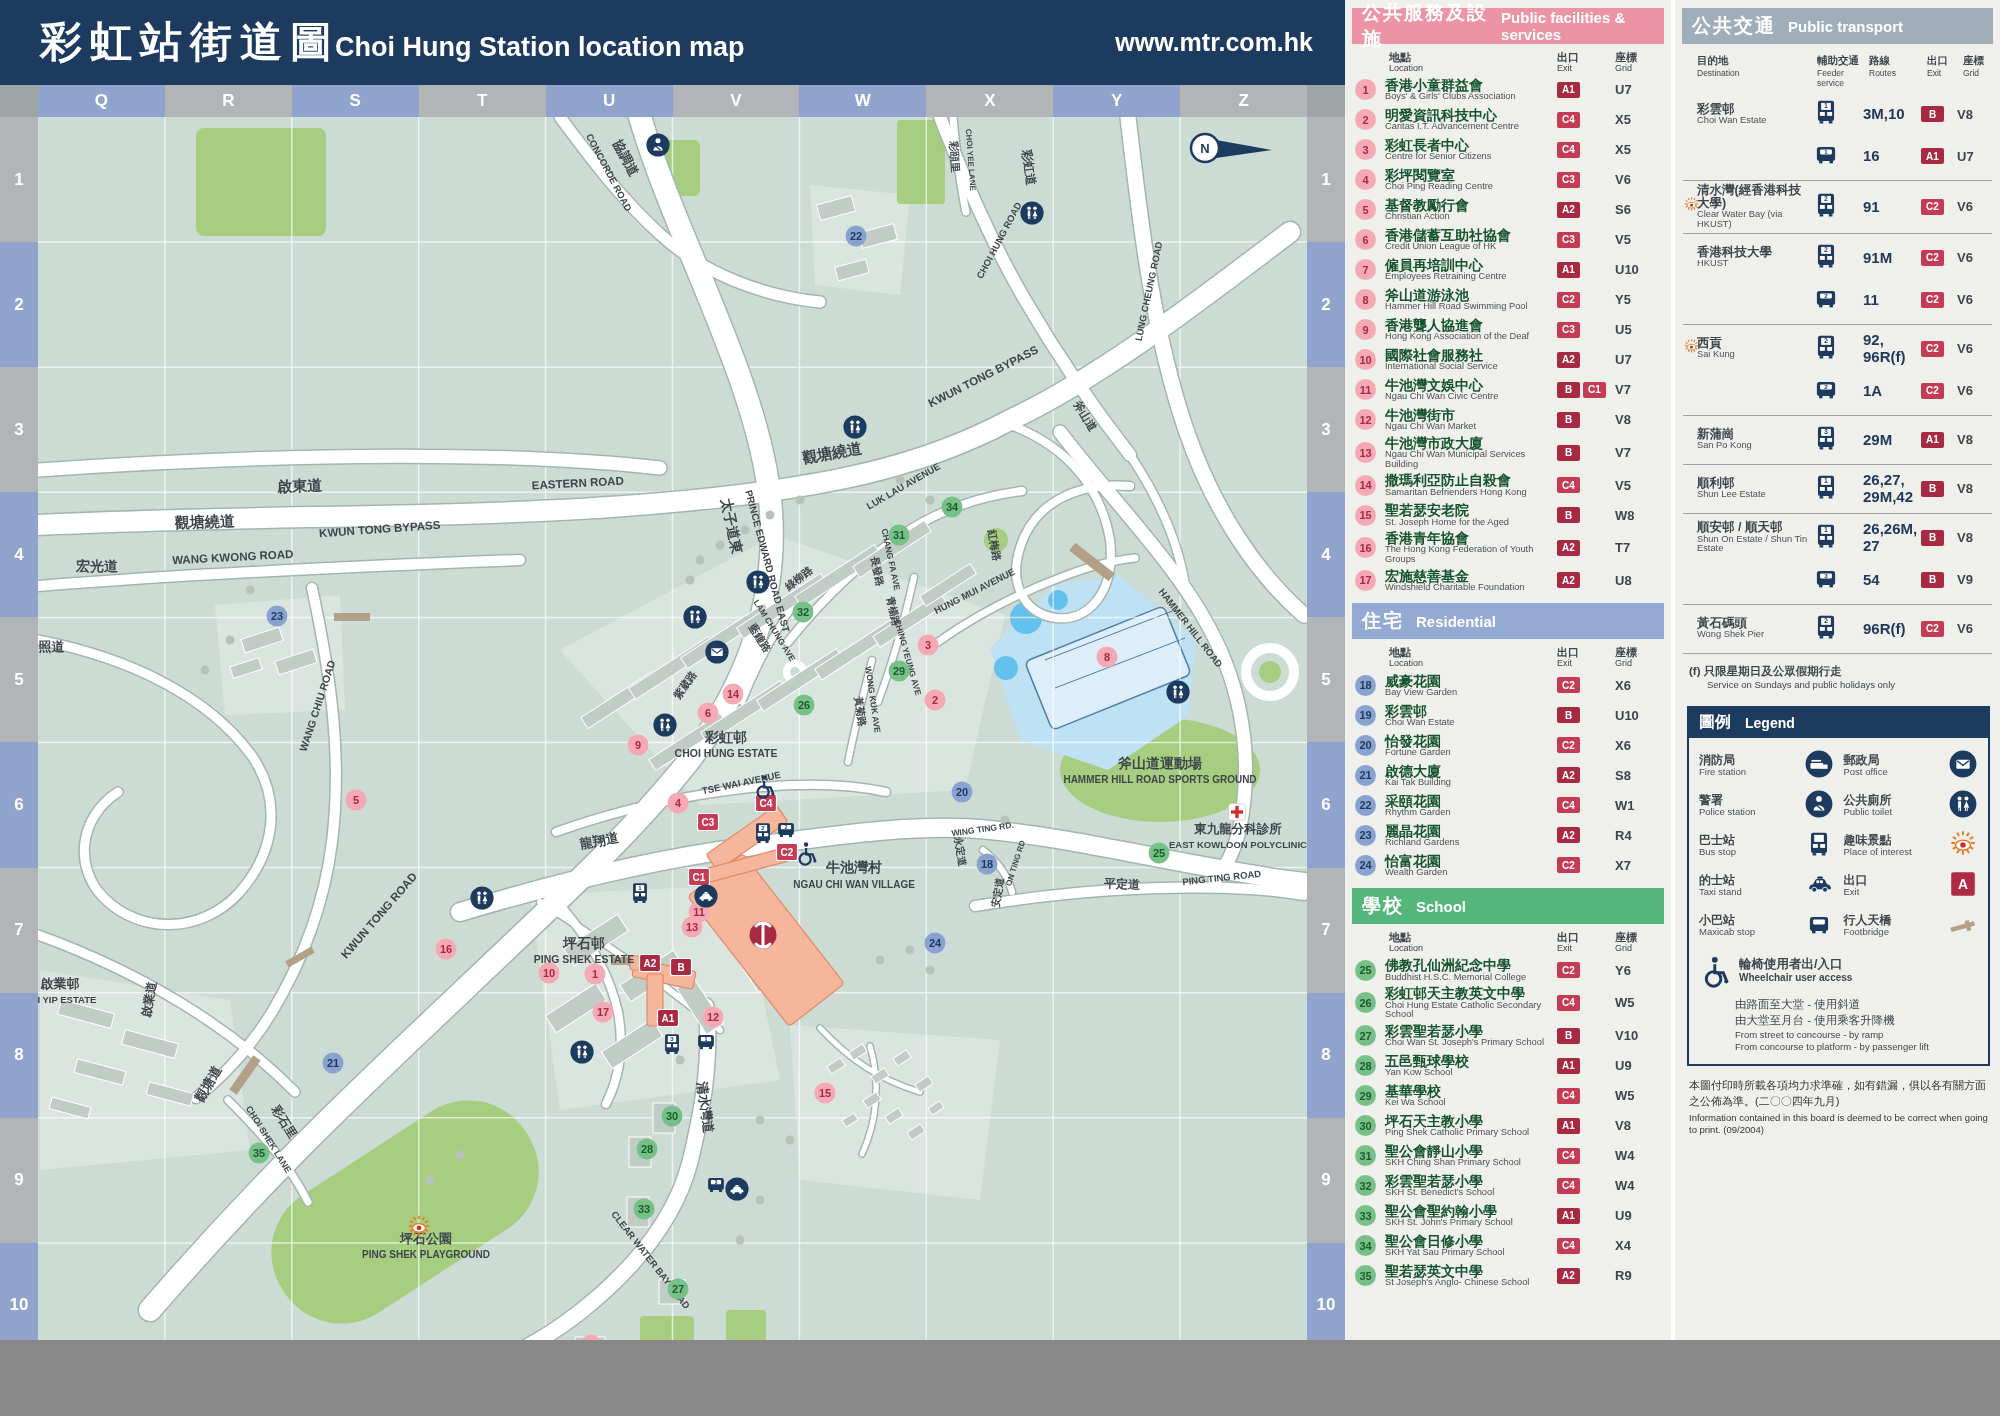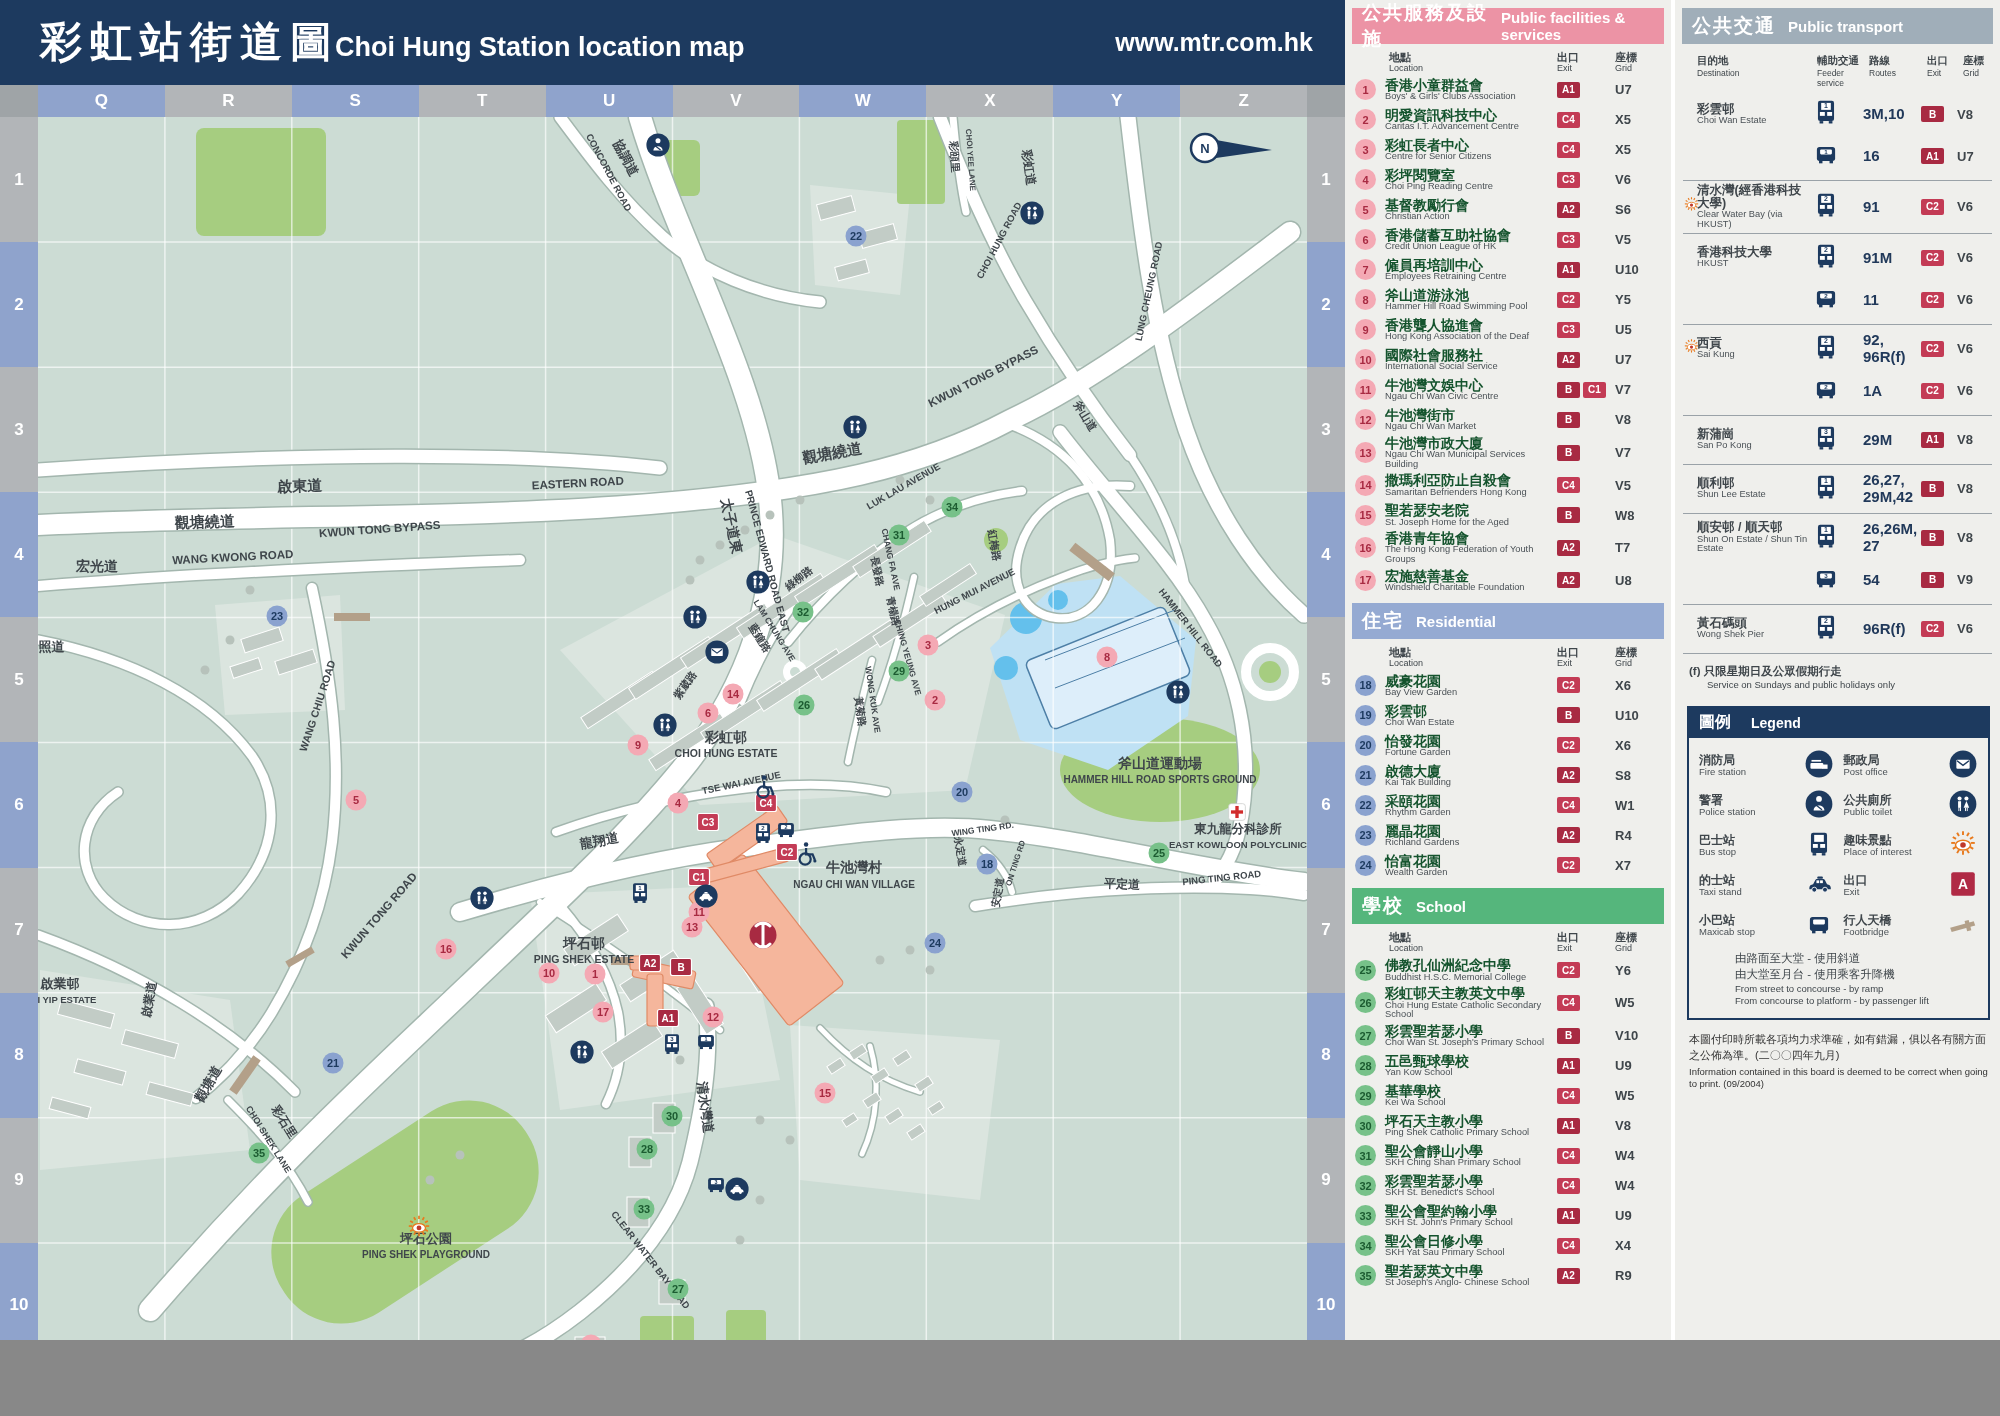--- a/index.html
+++ b/index.html
@@ -50,21 +50,21 @@
   .trow .dest{line-height:1.05;}
   .trow .dest .cn{display:block;font-size:12.5px;font-weight:bold;color:#3f464b;}
   .trow .dest .en{display:block;font-size:9.3px;color:#4a5156;}
   .routes{font-size:15px;font-weight:bold;color:#21395a;white-space:pre-line;line-height:1.1;}
   .footnote{padding:10px 10px 0 14px;color:#3f464b;}
   .footnote .fcn{font-size:11.5px;font-weight:bold;}
   .footnote .fen{font-size:9.5px;margin-left:18px;}
   
   .legend{margin:16px 10px 0 12px;border:2px solid #1d3a5f;}
   .legend-h{background:#1d3a5f;color:#fff;height:30px;display:flex;align-items:center;padding-left:10px;}
-  .legend-h .hcn{font-size:16px;font-weight:bold;margin-right:20px;}
+  .legend-h .hcn{font-size:16px;font-weight:bold;margin-right:14px;}
   .legend-h .hen{font-size:14px;font-weight:bold;}
   .leg-grid{display:grid;grid-template-columns:1fr 1fr;padding:8px 10px 2px 10px;column-gap:10px;}
   .leg-item{display:flex;justify-content:space-between;align-items:center;padding:3px 0;}
   .leg-item .lt{line-height:1.05;}
   .leg-item .lt .cn{display:block;font-size:12px;font-weight:bold;color:#3f464b;}
   .leg-item .lt .en{display:block;font-size:9.5px;color:#4a5156;}
   .wheel{display:flex;align-items:flex-start;padding:6px 10px 2px 10px;}
   .wheel .wt{line-height:1.1;margin-left:6px;padding-top:4px;}
   .wheel .wt .cn{display:block;font-size:12.5px;font-weight:bold;color:#3f464b;}
   .wheel .wt .en{display:block;font-size:10px;font-weight:bold;color:#3f464b;}
@@ -1783,20 +1783,34 @@
               <span class="en">Footbridge</span>
             </span>
         <span><svg width="30" height="30" viewBox="0 0 28 28">
                 <g fill="#b3a089">
                   <polygon points="2,17.5 24,11.5 25.4,15.5 3.4,21.5"></polygon>
                   <rect x="16.6" y="10.5" width="4" height="10" transform="rotate(-14 18.6 15.5)"></rect>
                 </g>
               </svg></span>
           </div>
         </div>
+      <div class="wheel">
+        <span id="wheelIcon"><svg width="34" height="34" viewBox="0 0 28 28">
+              <g stroke="#1d3a5f" stroke-width="2.4" fill="none">
+                <circle cx="12" cy="20.5" r="6"></circle>
+                <path d="M13,8.5 L13,15.5 L20,15.5 L22.5,21.5"></path>
+              </g>
+              <circle cx="13" cy="4.8" r="2.4" fill="#1d3a5f"></circle>
+              <circle cx="22.5" cy="22.5" r="1.7" fill="#1d3a5f"></circle>
+            </svg></span>
+        <span class="wt">
+          <span class="cn">輪椅使用者出/入口</span>
+          <span class="en">Wheelchair user access</span>
+        </span>
+      </div>
       <div class="wlines">
         <div class="lcn">由路面至大堂 - 使用斜道</div>
         <div class="lcn">由大堂至月台 - 使用乘客升降機</div>
         <div class="len">From street to concourse - by ramp</div>
         <div class="len">From concourse to platform - by passenger lift</div>
       </div>
     </div>
 
     <div class="note">
       <div class="ncn">本圖付印時所載各項均力求準確，如有錯漏，俱以各有關方面之公佈為準。(二〇〇四年九月)</div>

